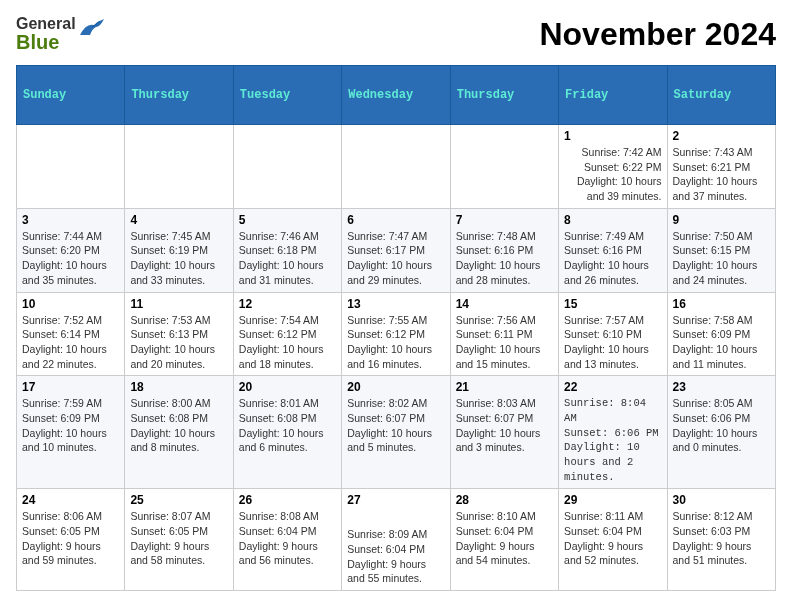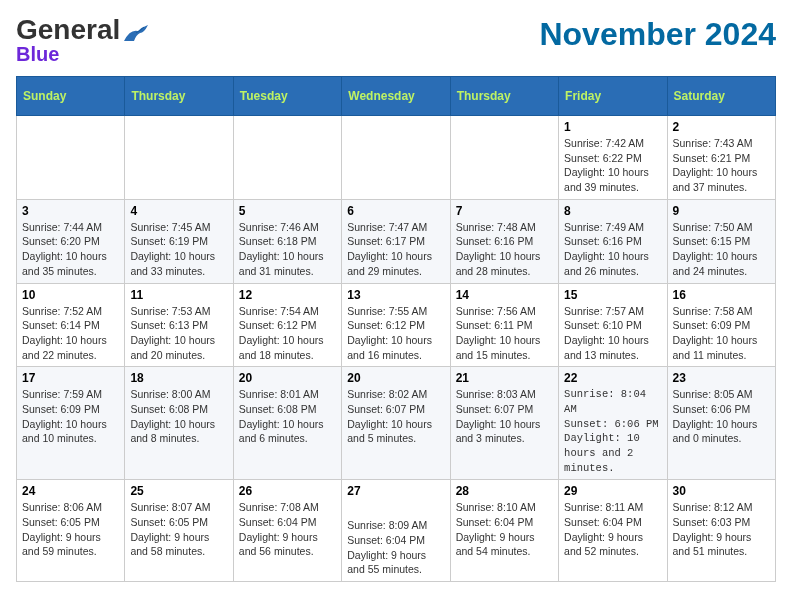--- a/index.html
+++ b/index.html
@@ -15,38 +15,39 @@
       justify-content: space-between;
       align-items: flex-start;
       margin-bottom: 12px;
     }
     .title-block {
       text-align: right;
     }
     .month-title {
       font-size: 32px;
       font-weight: bold;
-      color: #0369a1;
+      color: #000000;
     }
     .location {
       font-size: 15px;
       color: #555;
     }
     .calendar {
       width: 100%;
       border-collapse: collapse;
       font-size: 11px;
     }
     .calendar th {
       background: #2a6db5;
-      color: #bef264;
+      color: #5eead4;
       text-align: left;
-      padding: 12px 6px;
+      padding: 22px 6px;
       font-size: 12px;
       border: 1px solid #1a5a9a;
+      font-family: Liberation Mono, monospace;
     }
     .calendar td {
       vertical-align: top;
       border: 1px solid #ccc;
       padding: 4px 5px;
       width: calc(100%/7);
       min-height: 80px;
       background: #fff;
     }
     .calendar tr:nth-child(even) td {
@@ -67,30 +68,30 @@
       background: #fff !important;
     }
     .logo-wrapper {
       display: flex;
       align-items: center;
     }
     .logo-letters {
       display: inline-block;
     }
     .logo-general {
-      font-size: 28px;
+      font-size: 16px;
       font-weight: bold;
       color: #333;
       display: block;
       line-height: 1;
     }
     .logo-blue {
       font-size: 20px;
       font-weight: bold;
-      color: #6d28d9;
+      color: #4d7c0f;
       display: block;
       line-height: 1;
     }
     .logo-bird {
       margin-left: 2px;
       margin-top: -8px;
     }
   </style>
 </head>
 <body>
@@ -127,21 +128,21 @@
   </thead>
   <tbody id="calendar-body">
   <tr>
         <td class="empty-cell"></td>
         <td class="empty-cell"></td>
         <td class="empty-cell"></td>
         <td class="empty-cell"></td>
         <td class="empty-cell"></td>
         <td>
           <span class="day-num">1</span>
-          <div class="day-info" style="white-space: pre-line;">Sunrise: 7:42 AM
+          <div class="day-info" style="white-space: pre-line; text-align: right;">Sunrise: 7:42 AM
 Sunset: 6:22 PM
 Daylight: 10 hours and 39 minutes.</div>
         </td>
         <td>
           <span class="day-num">2</span>
           <div class="day-info" style="white-space: pre-line;">Sunrise: 7:43 AM
 Sunset: 6:21 PM
 Daylight: 10 hours and 37 minutes.</div>
         </td>
       </tr>
@@ -285,21 +286,21 @@
 Daylight: 9 hours and 59 minutes.</div>
         </td>
         <td>
           <span class="day-num">25</span>
           <div class="day-info" style="white-space: pre-line;">Sunrise: 8:07 AM
 Sunset: 6:05 PM
 Daylight: 9 hours and 58 minutes.</div>
         </td>
         <td>
           <span class="day-num">26</span>
-          <div class="day-info" style="white-space: pre-line;">Sunrise: 7:08 AM
+          <div class="day-info" style="white-space: pre-line;">Sunrise: 8:08 AM
 Sunset: 6:04 PM
 Daylight: 9 hours and 56 minutes.</div>
         </td>
         <td>
           <span class="day-num">27</span>
           <div class="day-info" style="white-space: pre-line; margin-top: 20px;">Sunrise: 8:09 AM
 Sunset: 6:04 PM
 Daylight: 9 hours and 55 minutes.</div>
         </td>
         <td>

